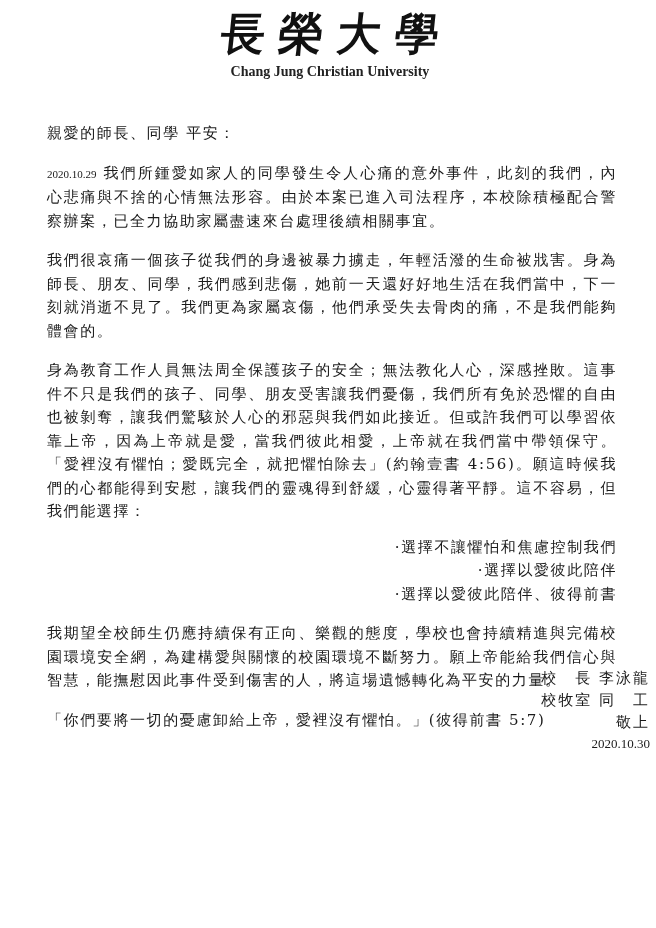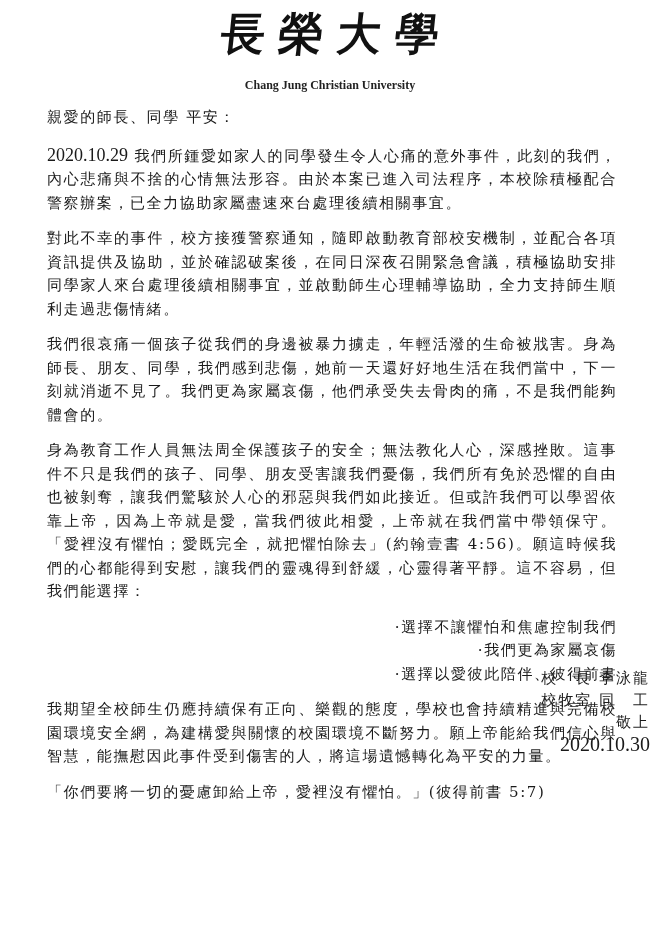--- a/index.html
+++ b/index.html
@@ -29,44 +29,44 @@
       font-weight: bold;
       letter-spacing: 14px;
       line-height: 52px;
       color: #111;
       transform: skewX(-6deg);
       margin-left: 14px;
     }
     .logo-en {
       font-family: "Liberation Serif", serif;
       font-weight: bold;
-      font-size: 12px;
+      font-size: 14px;
       line-height: 16px;
       color: #222;
-      margin-top: 17px;
+      margin-top: 4px;
     }
     .letter {
       position: absolute;
       left: 47px;
       top: 106px;
       width: 570px;
       font-size: 15px;
       line-height: 23.5px;
       letter-spacing: 1.6px;
     }
     .letter p {
-      margin: 0 0 12px 0;
+      margin: 16px 0 12px 0;
       text-align: justify;
     }
     .salutation {
       margin-bottom: 14px !important;
     }
     .date-inline {
       font-family: "Liberation Serif", serif;
-      font-size: 18px;
+      font-size: 11px;
       letter-spacing: 0;
     }
     .bullets {
       list-style: none;
       margin: 0 0 12px 0;
       padding: 0;
       text-align: right;
     }
     .bullets li {
       line-height: 23.5px;
@@ -82,46 +82,45 @@
       position: absolute;
       right: 6px;
       top: 667px;
       text-align: right;
       font-size: 15px;
       line-height: 22px;
       letter-spacing: 2px;
     }
     .sig-date {
       font-family: "Liberation Serif", serif;
-      font-size: 20px;
+      font-size: 13px;
       letter-spacing: 0;
     }
   </style>
 </head>
 <body>
 
 <div class="header">
   <div class="logo-cn">長榮大學</div>
   <div class="logo-en">Chang Jung Christian University</div>
 </div>
 
 <div class="letter">
   <p class="salutation">親愛的師長、同學 平安：</p>
 
   <p><span class="date-inline">2020.10.29</span><span> 我們所鍾愛如家人的同學發生令人心痛的意外事件，此刻的我們，內心悲痛與不捨的心情無法形容。由於本案已進入司法程序，本校除積極配合警察辦案，已全力協助家屬盡速來台處理後續相關事宜。</span></p>
 
-  <p>對此不幸的事件，校方接獲警察通知，隨即啟動教育部校安機制，並配合各項資訊提供及協助，並於確認破案後，在同日深夜召開緊急會議，積極協助安排同學家人來台處理後續相關事宜，並啟動師生心理輔導協助，全力支持師生順利走過悲傷情緒。</p>
 
   <p>我們很哀痛一個孩子從我們的身邊被暴力擄走，年輕活潑的生命被戕害。身為師長、朋友、同學，我們感到悲傷，她前一天還好好地生活在我們當中，下一刻就消逝不見了。我們更為家屬哀傷，他們承受失去骨肉的痛，不是我們能夠體會的。</p>
 
   <p>身為教育工作人員無法周全保護孩子的安全；無法教化人心，深感挫敗。這事件不只是我們的孩子、同學、朋友受害讓我們憂傷，我們所有免於恐懼的自由也被剝奪，讓我們驚駭於人心的邪惡與我們如此接近。但或許我們可以學習依靠上帝，因為上帝就是愛，當我們彼此相愛，上帝就在我們當中帶領保守。「愛裡沒有懼怕；愛既完全，就把懼怕除去」(約翰壹書 4:56)。願這時候我們的心都能得到安慰，讓我們的靈魂得到舒緩，心靈得著平靜。這不容易，但我們能選擇：</p>
 
   <ul class="bullets">
     <li><span class="bullet-dot">·</span><span>選擇不讓懼怕和焦慮控制我們</span></li>
-    <li><span class="bullet-dot">·</span><span>我們更為家屬哀傷</span></li>
+    <li><span class="bullet-dot">·</span><span>選擇以愛彼此陪伴</span></li>
     <li><span class="bullet-dot">·</span><span>選擇以愛彼此陪伴、彼得前書</span></li>
   </ul>
 
   <p>我期望全校師生仍應持續保有正向、樂觀的態度，學校也會持續精進與完備校園環境安全網，為建構愛與關懷的校園環境不斷努力。願上帝能給我們信心與智慧，能撫慰因此事件受到傷害的人，將這場遺憾轉化為平安的力量。</p>
 
   <p><span>「你們要將一切的憂慮卸給上帝，愛裡沒有懼怕。」</span><span class="verse-ref">(彼得前書 5:7)</span></p>
 </div>
 
 <div class="signature">
   <div>校　長 李泳龍</div>

